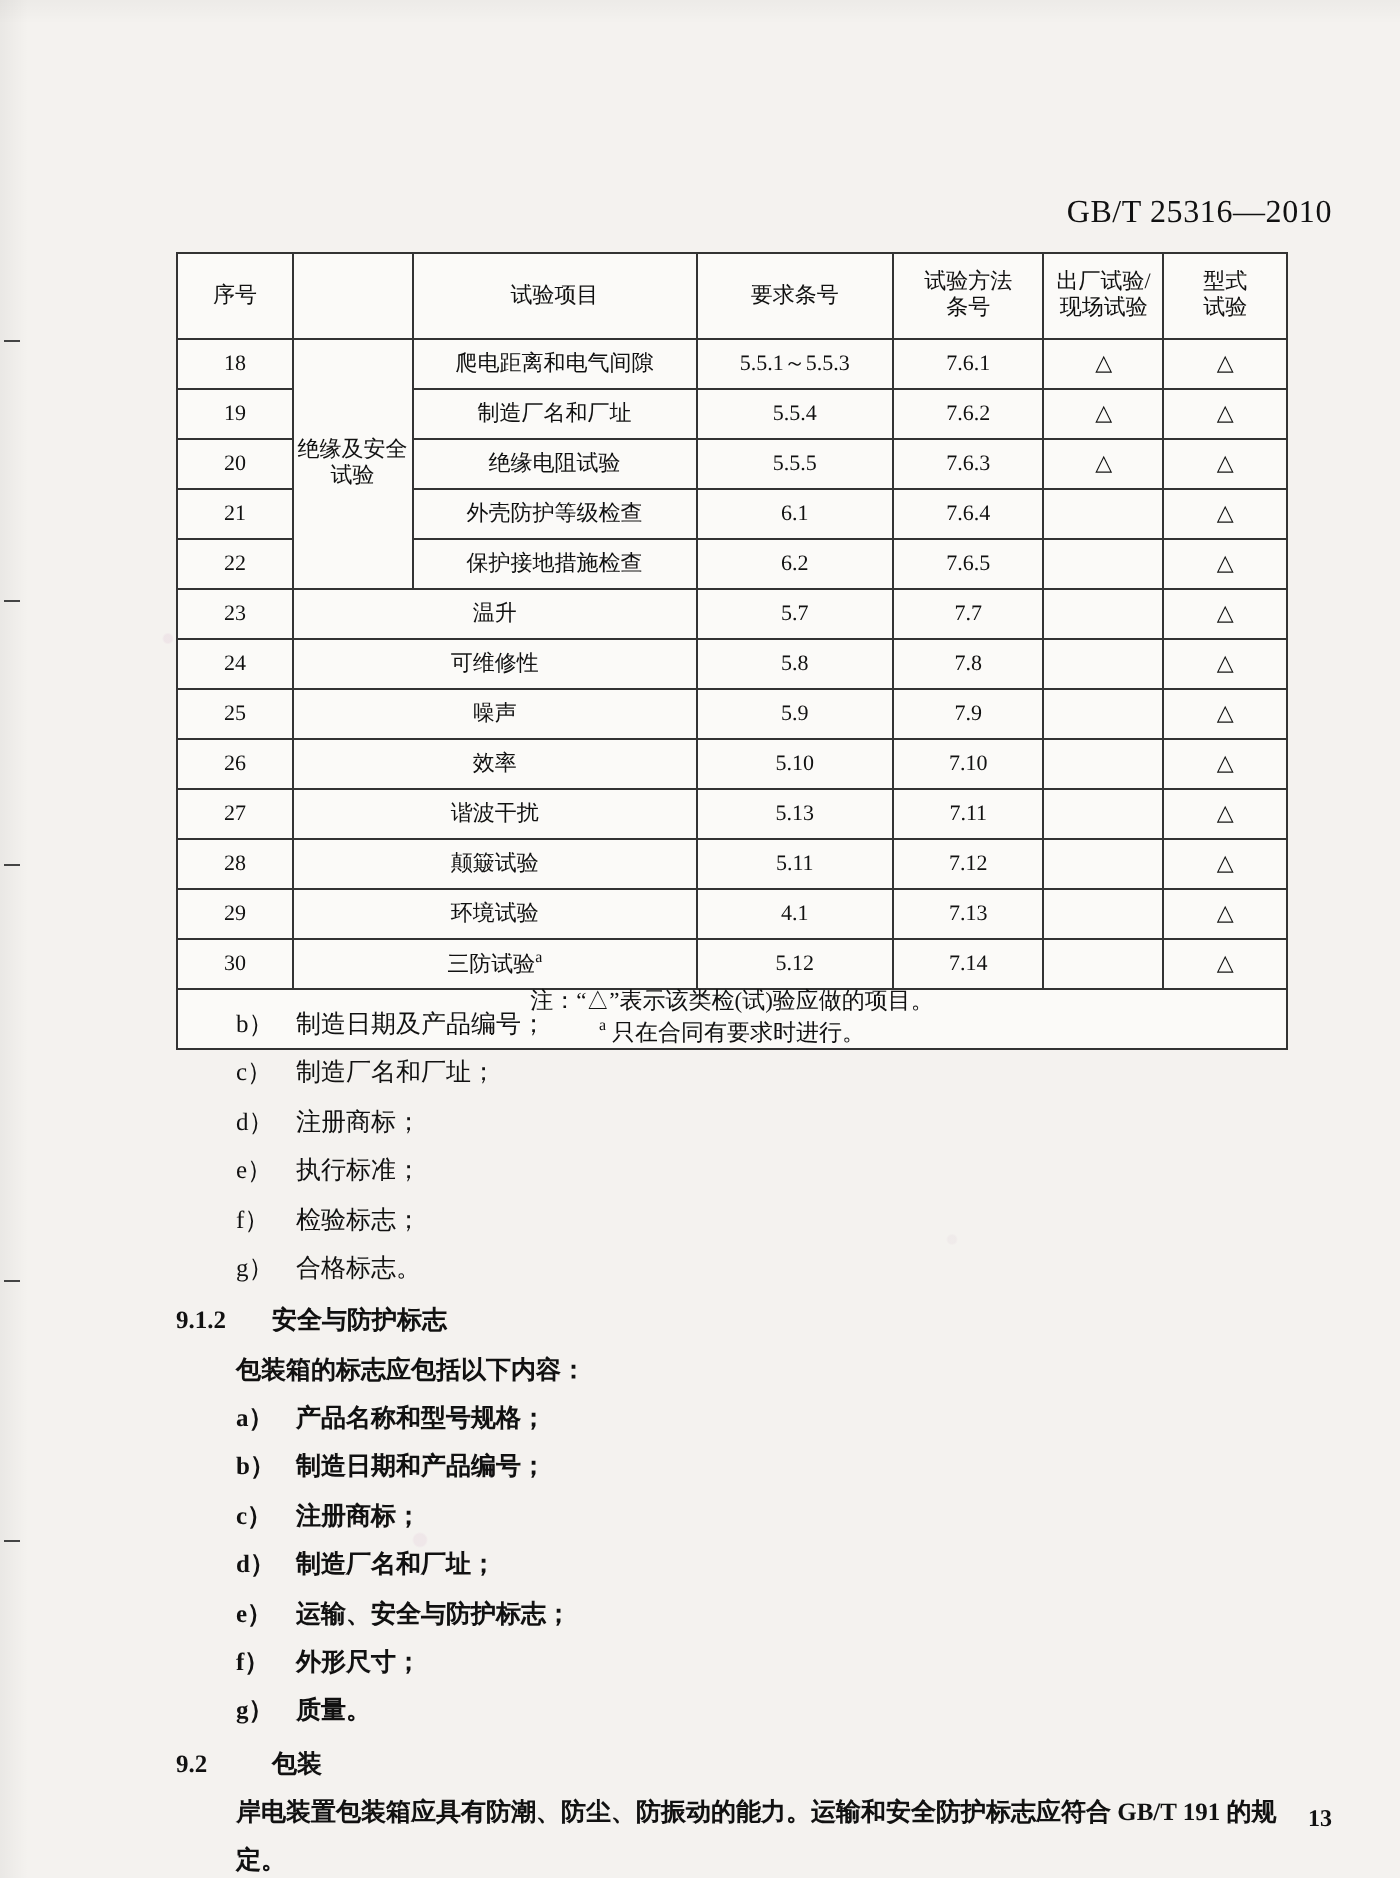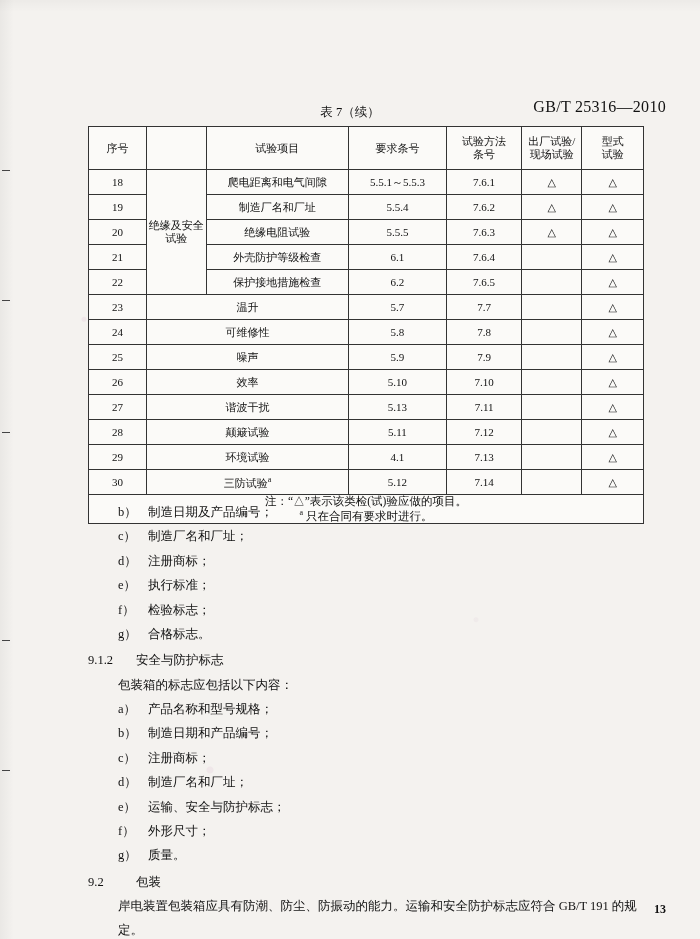--- a/index.html
+++ b/index.html
@@ -146,20 +146,21 @@
   .lettered li {
     display: flex;
     padding-left: 30px;
   }
   .lettered li .lbl {
     width: 30px;
     flex: 0 0 30px;
   }
   .sec {
     margin-top: 2px;
+    font-weight: bold;
   }
   .sec-head {
     display: flex;
   }
   .sec-head .num {
     width: 48px;
     flex: 0 0 48px;
   }
   .sec-body {
     padding-left: 30px;
@@ -187,21 +188,20 @@
     <i style="top:300px"></i>
     <i style="top:432px"></i>
     <i style="top:640px"></i>
     <i style="top:770px"></i>
   </div>
 
   <div class="header">
     <span>GB/T 25316—2010</span>
   </div>
 
-  <div class="table-caption">表 7（续）</div>
 
   <table class="spec">
     <thead>
       <tr>
         <th class="col-seq">序号</th>
         <th class="col-group"></th>
         <th class="col-item">试验项目</th>
         <th class="col-req">要求条号</th>
         <th class="col-method">
           <span>试验方法</span><br>

